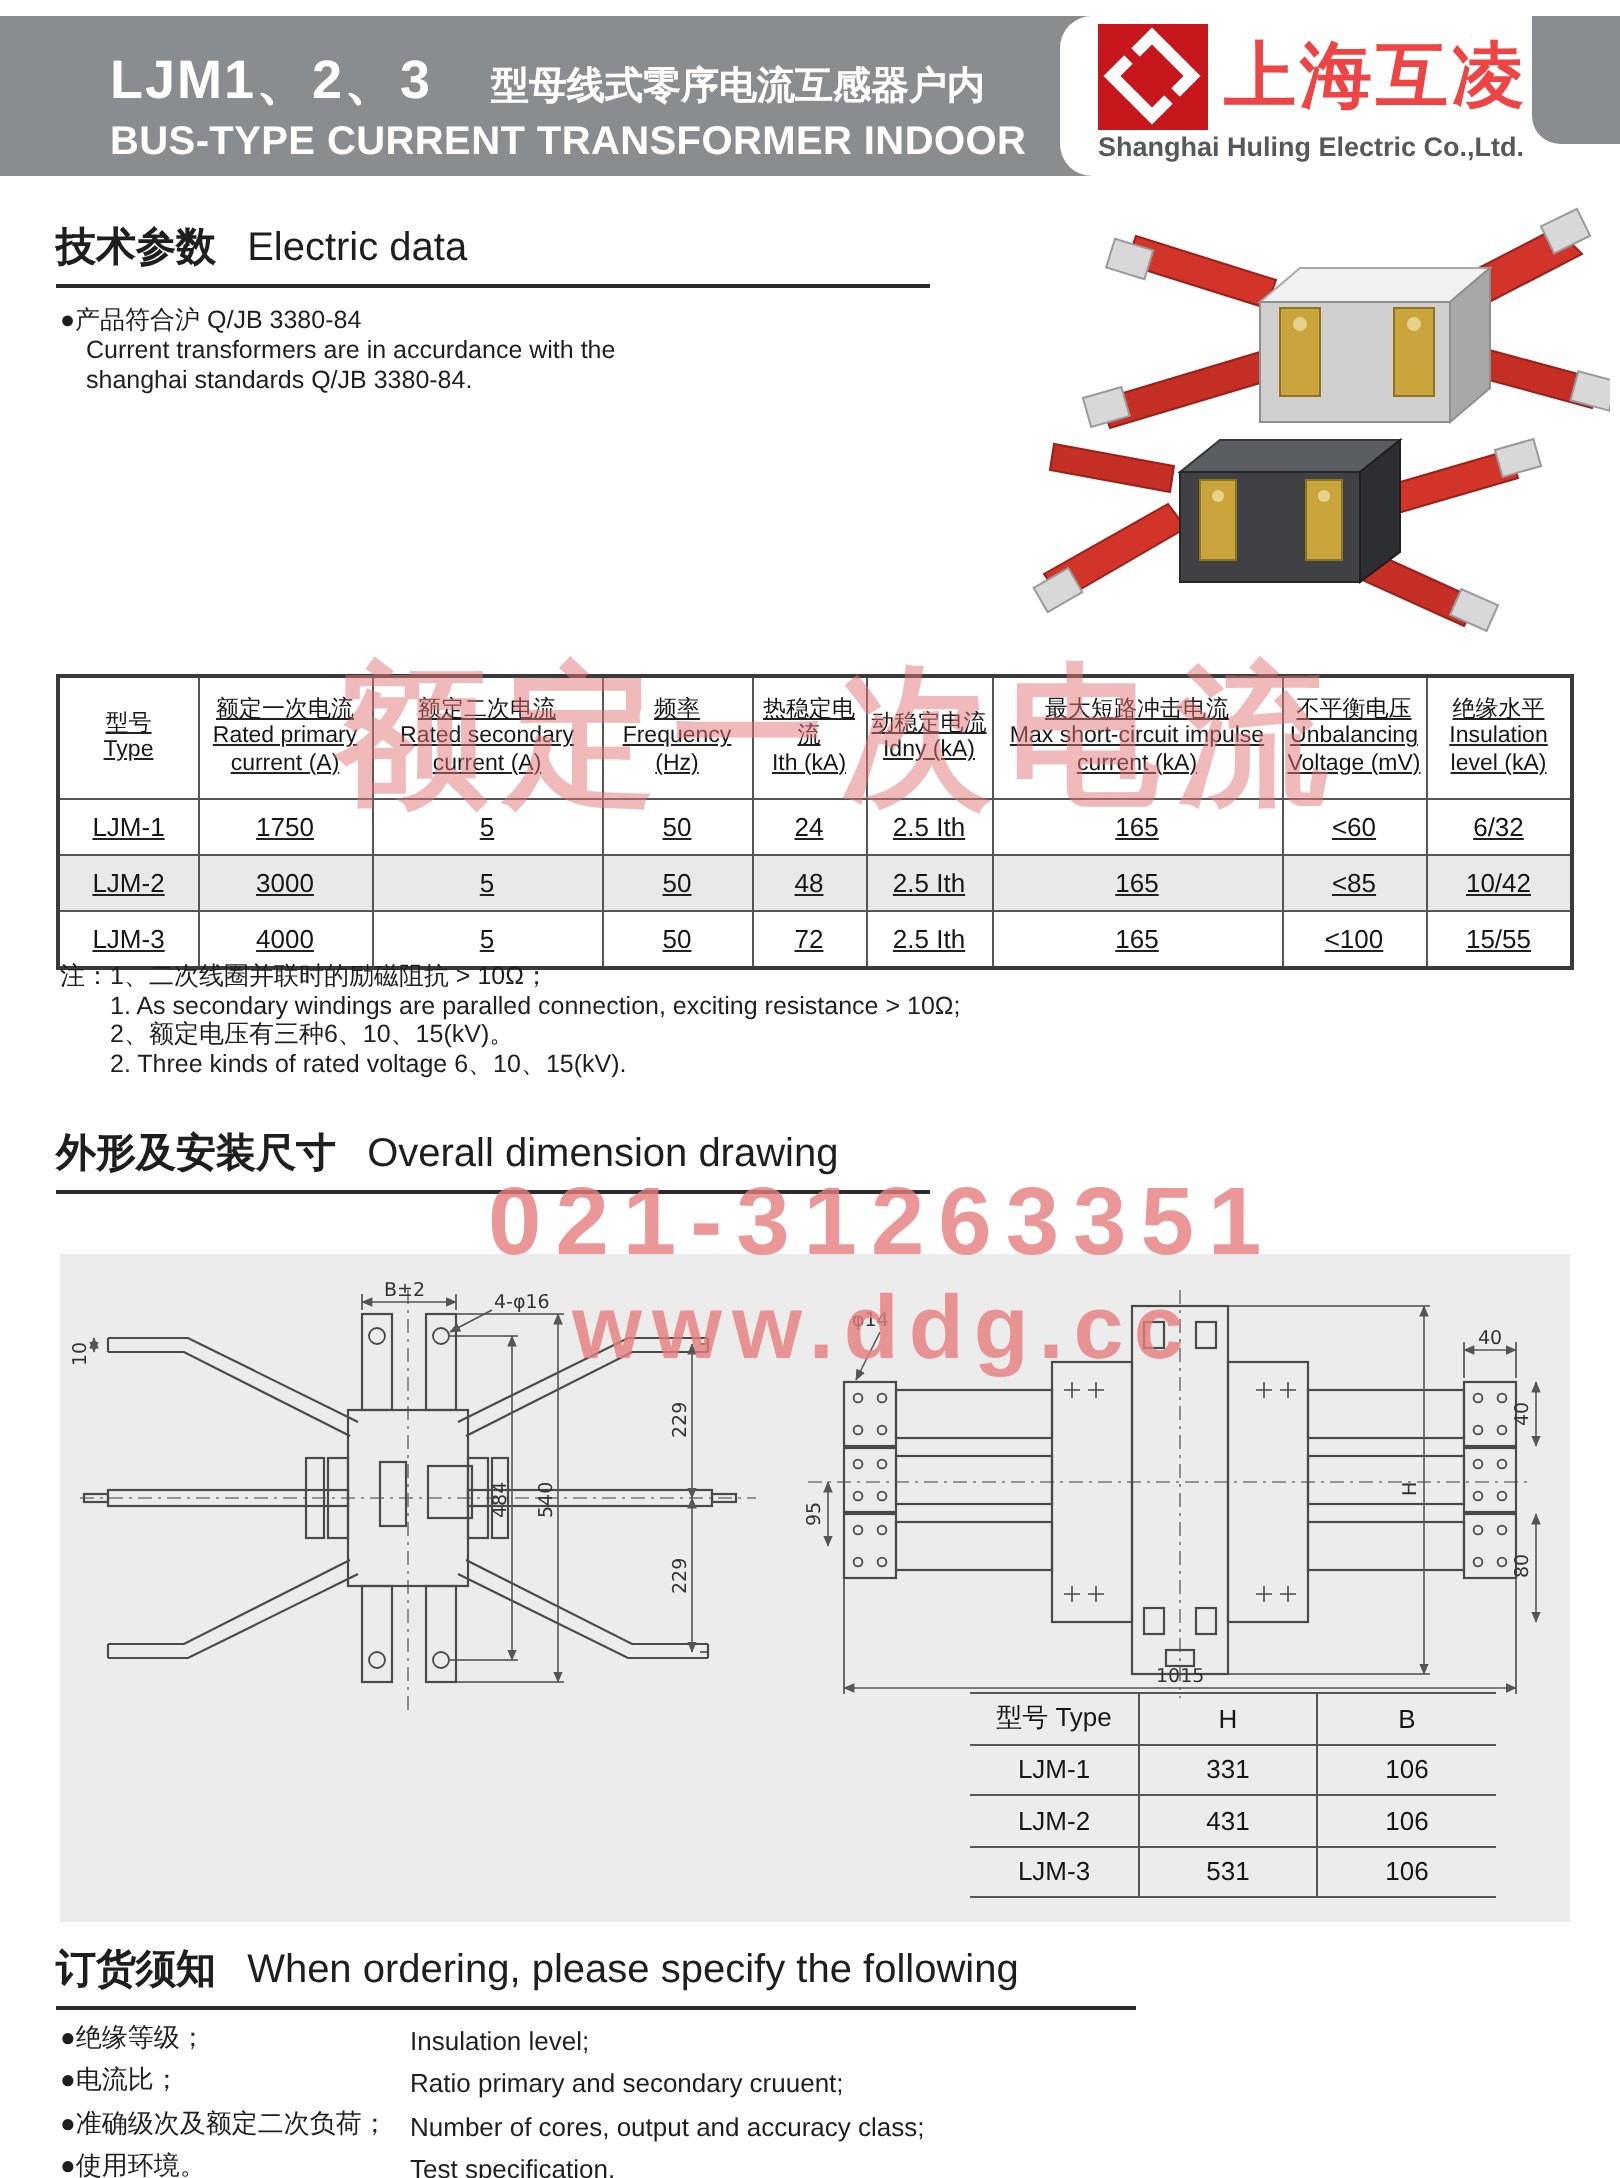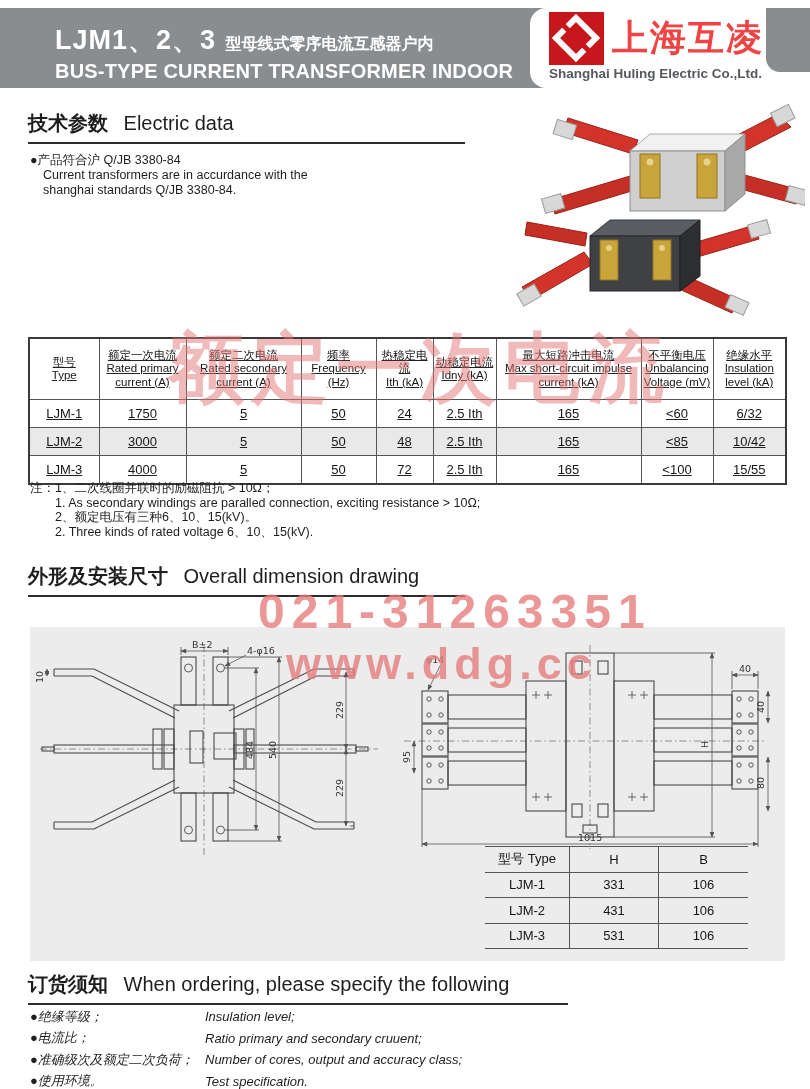--- a/index.html
+++ b/index.html
@@ -7,21 +7,21 @@
         font-family:"Liberation Sans","DejaVu Sans",sans-serif;color:#222;}
 
   
   .banner{position:absolute;left:0;top:8px;width:810px;height:80px;background:#8a8d90;}
   .banner-cutout{position:absolute;left:530px;top:8px;width:280px;height:80px;background:#fff;
                  border-radius:16px 0 0 16px;}
   .banner-right{position:absolute;left:766px;top:8px;width:44px;height:64px;background:#8a8d90;
                 border-radius:0 0 0 14px;}
   .banner-line1{position:absolute;left:55px;top:14px;color:#fff;white-space:nowrap;}
   .banner-model{font-size:27px;font-weight:bold;letter-spacing:1px;}
-  .banner-subcn{font-size:16px;font-weight:bold;margin-left:5px;}
+  .banner-subcn{font-size:19px;font-weight:bold;margin-left:25px;}
   .banner-line2{position:absolute;left:55px;top:52px;color:#fff;font-size:20px;font-weight:bold;
                 letter-spacing:0.2px;white-space:nowrap;}
   .logo-red{position:absolute;left:549px;top:12px;width:55px;height:53px;background:#c8161d;}
   .brand-cn{position:absolute;left:612px;top:14px;font-size:36px;font-weight:600;color:#ef4444;
             letter-spacing:2px;white-space:nowrap;}
   .brand-en{position:absolute;left:549px;top:66px;font-size:13.5px;font-weight:600;color:#55585c;
             white-space:nowrap;}
 
   
   .sec-title{position:absolute;left:28px;font-size:20px;color:#1e1e1e;
@@ -40,21 +40,21 @@
               padding:0 1px;overflow:hidden;}
   .spec-table{border:2px solid #3a3a3a;text-decoration:underline;}
   .spec-table th{height:60px;font-weight:400;font-size:11.5px;line-height:13.5px;color:#161616;}
   .spec-table td{height:27px;font-size:13px;color:#161616;}
   .spec-table tr.alt{background:#e9e9e9;}
 
   
   .wm{position:absolute;pointer-events:none;font-weight:bold;color:rgba(226,122,122,0.6);
       white-space:nowrap;z-index:6;}
   .wm-brand{left:168px;top:318px;font-size:76px;letter-spacing:8px;color:rgba(226,118,118,0.5);}
-  .wm-phone{left:258px;top:584px;font-size:48px;letter-spacing:7px;color:rgba(231,125,125,0.8);}
+  .wm-phone{left:244px;top:584px;font-size:48px;letter-spacing:7px;color:rgba(231,125,125,0.8);}
   .wm-site{left:286px;top:638px;font-size:45px;letter-spacing:5px;color:rgba(231,125,125,0.8);}
 
   
   .notes{position:absolute;left:30px;top:481px;font-size:12.5px;line-height:14.5px;color:#1e1e1e;
          display:flex;}
   .notes .lbl{white-space:nowrap;}
   .notes .lines div{white-space:nowrap;}
 
   
   .panel{position:absolute;left:30px;top:627px;width:755px;height:334px;background:#ececec;}
@@ -70,21 +70,21 @@
 
   
   .dim-table{position:absolute;left:455px;top:219px;border-collapse:collapse;table-layout:fixed;
              width:255px;}
   .dim-table th,.dim-table td{height:22.5px;text-align:center;font-size:13px;font-weight:400;
              color:#161616;border-top:1.2px solid #555;border-bottom:1.2px solid #555;}
   .dim-table th+th,.dim-table td+td{border-left:1.2px solid #555;}
 
   
   .order-list{position:absolute;left:30px;top:1006px;font-size:13px;color:#1e1e1e;}
-  .order-row{display:flex;height:21.5px;align-items:center;font-style:italic;}
+  .order-row{display:flex;height:21.5px;align-items:flex-end;}
   .order-row .cn{width:175px;white-space:nowrap;}
   .order-row .en{white-space:nowrap;}
 
   
   .photo{position:absolute;left:515px;top:96px;}
 </style>
 </head>
 <body>
 
 <div class="page">

